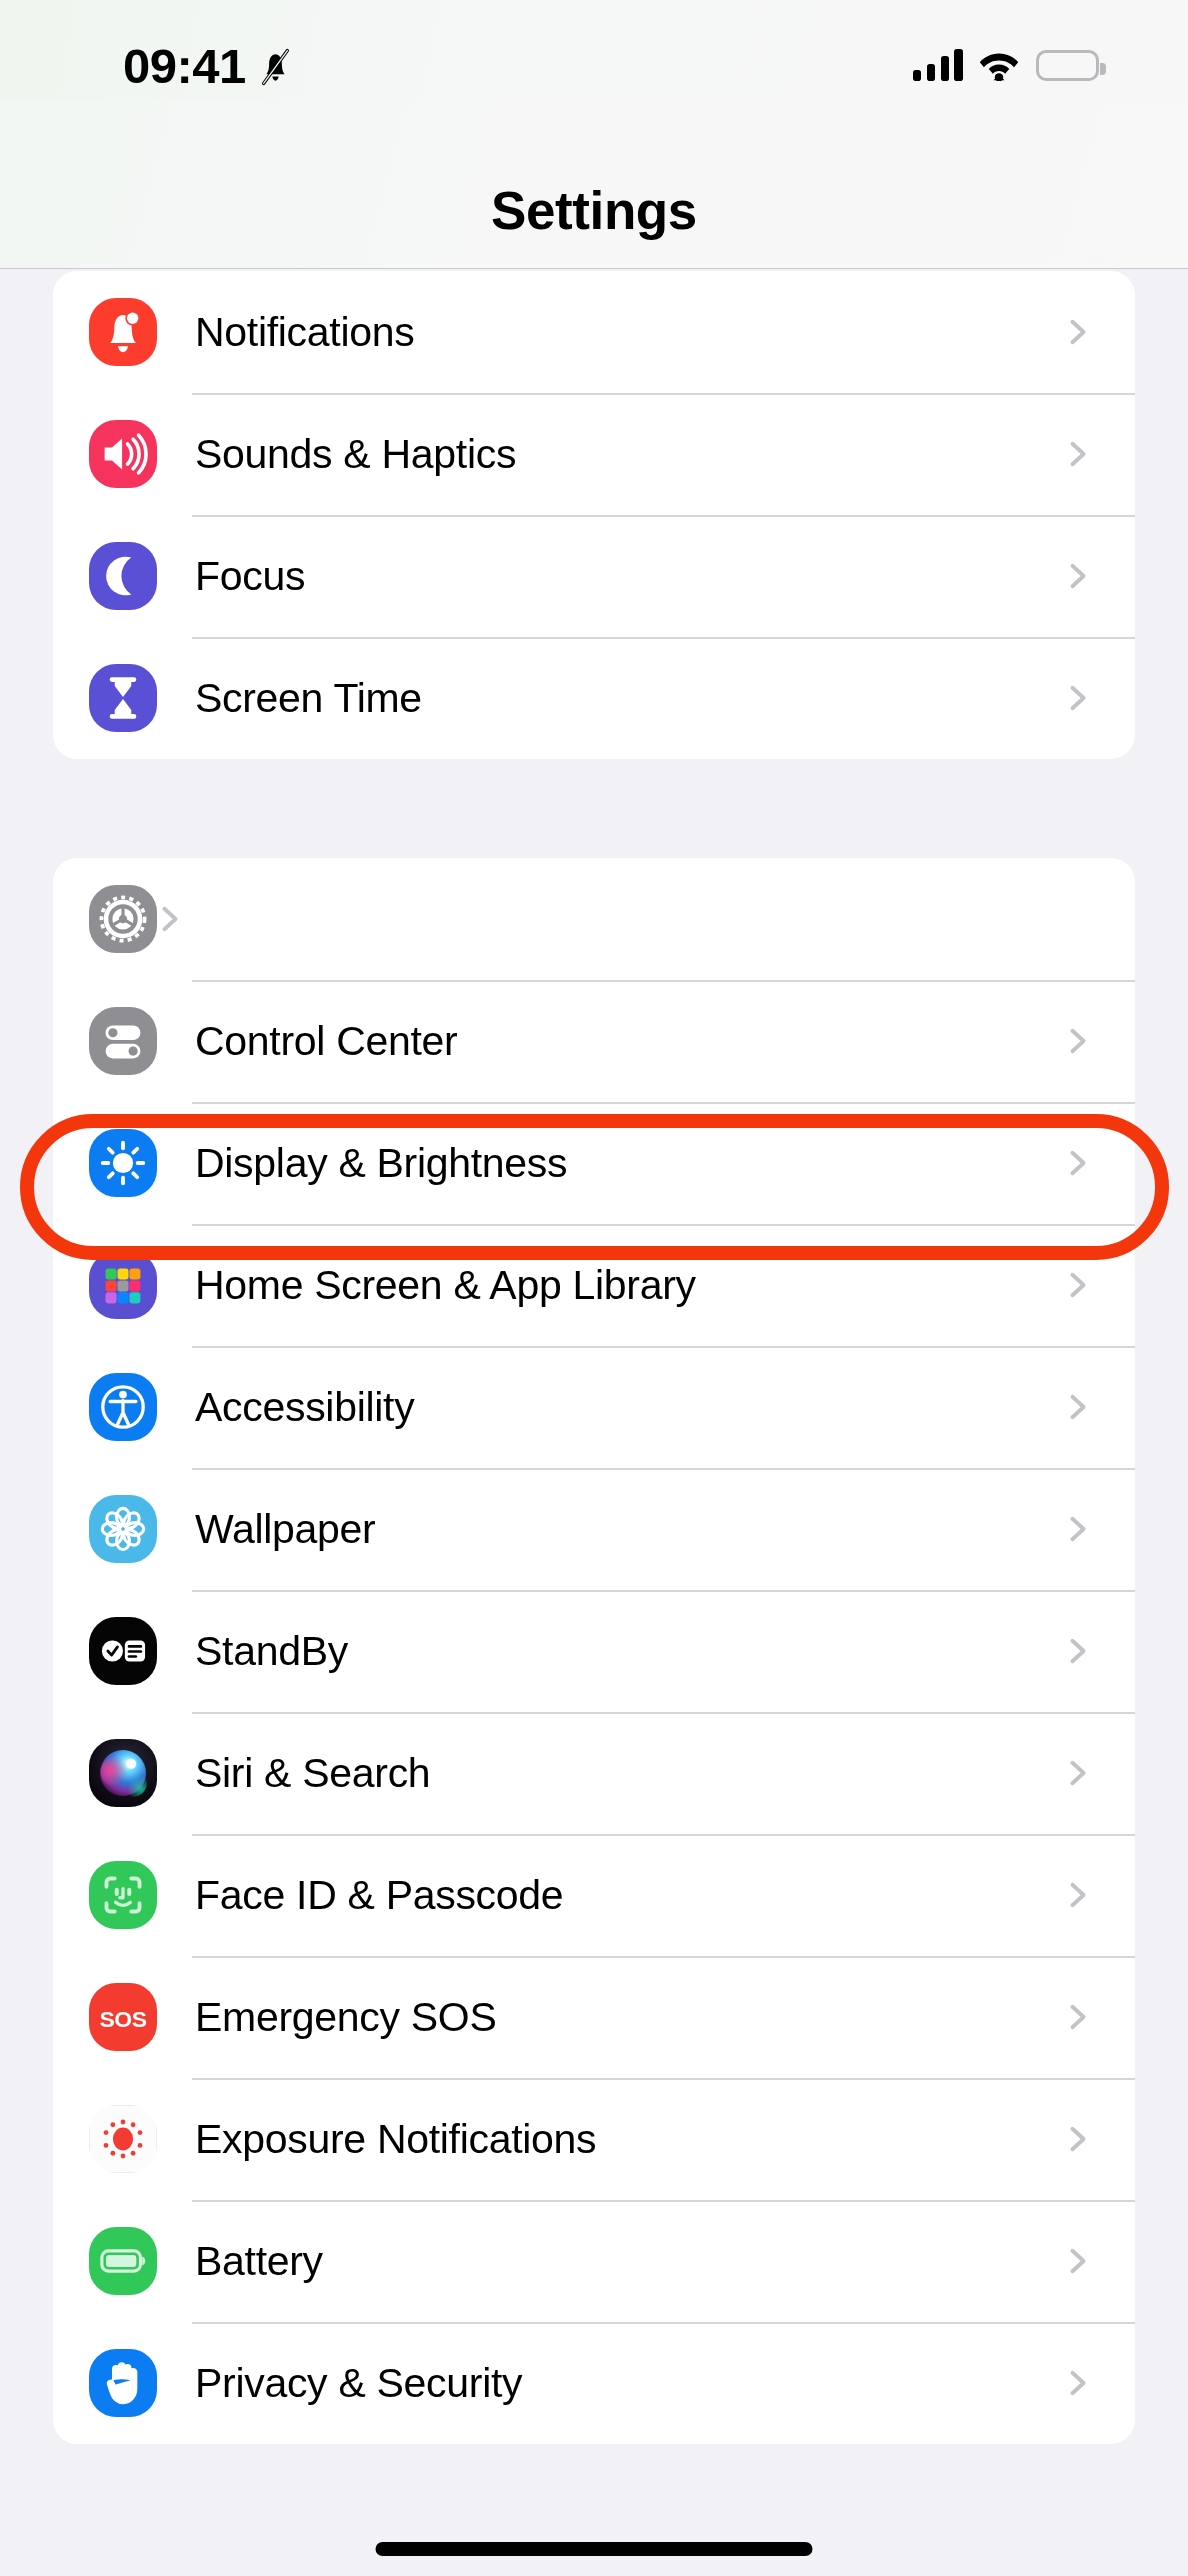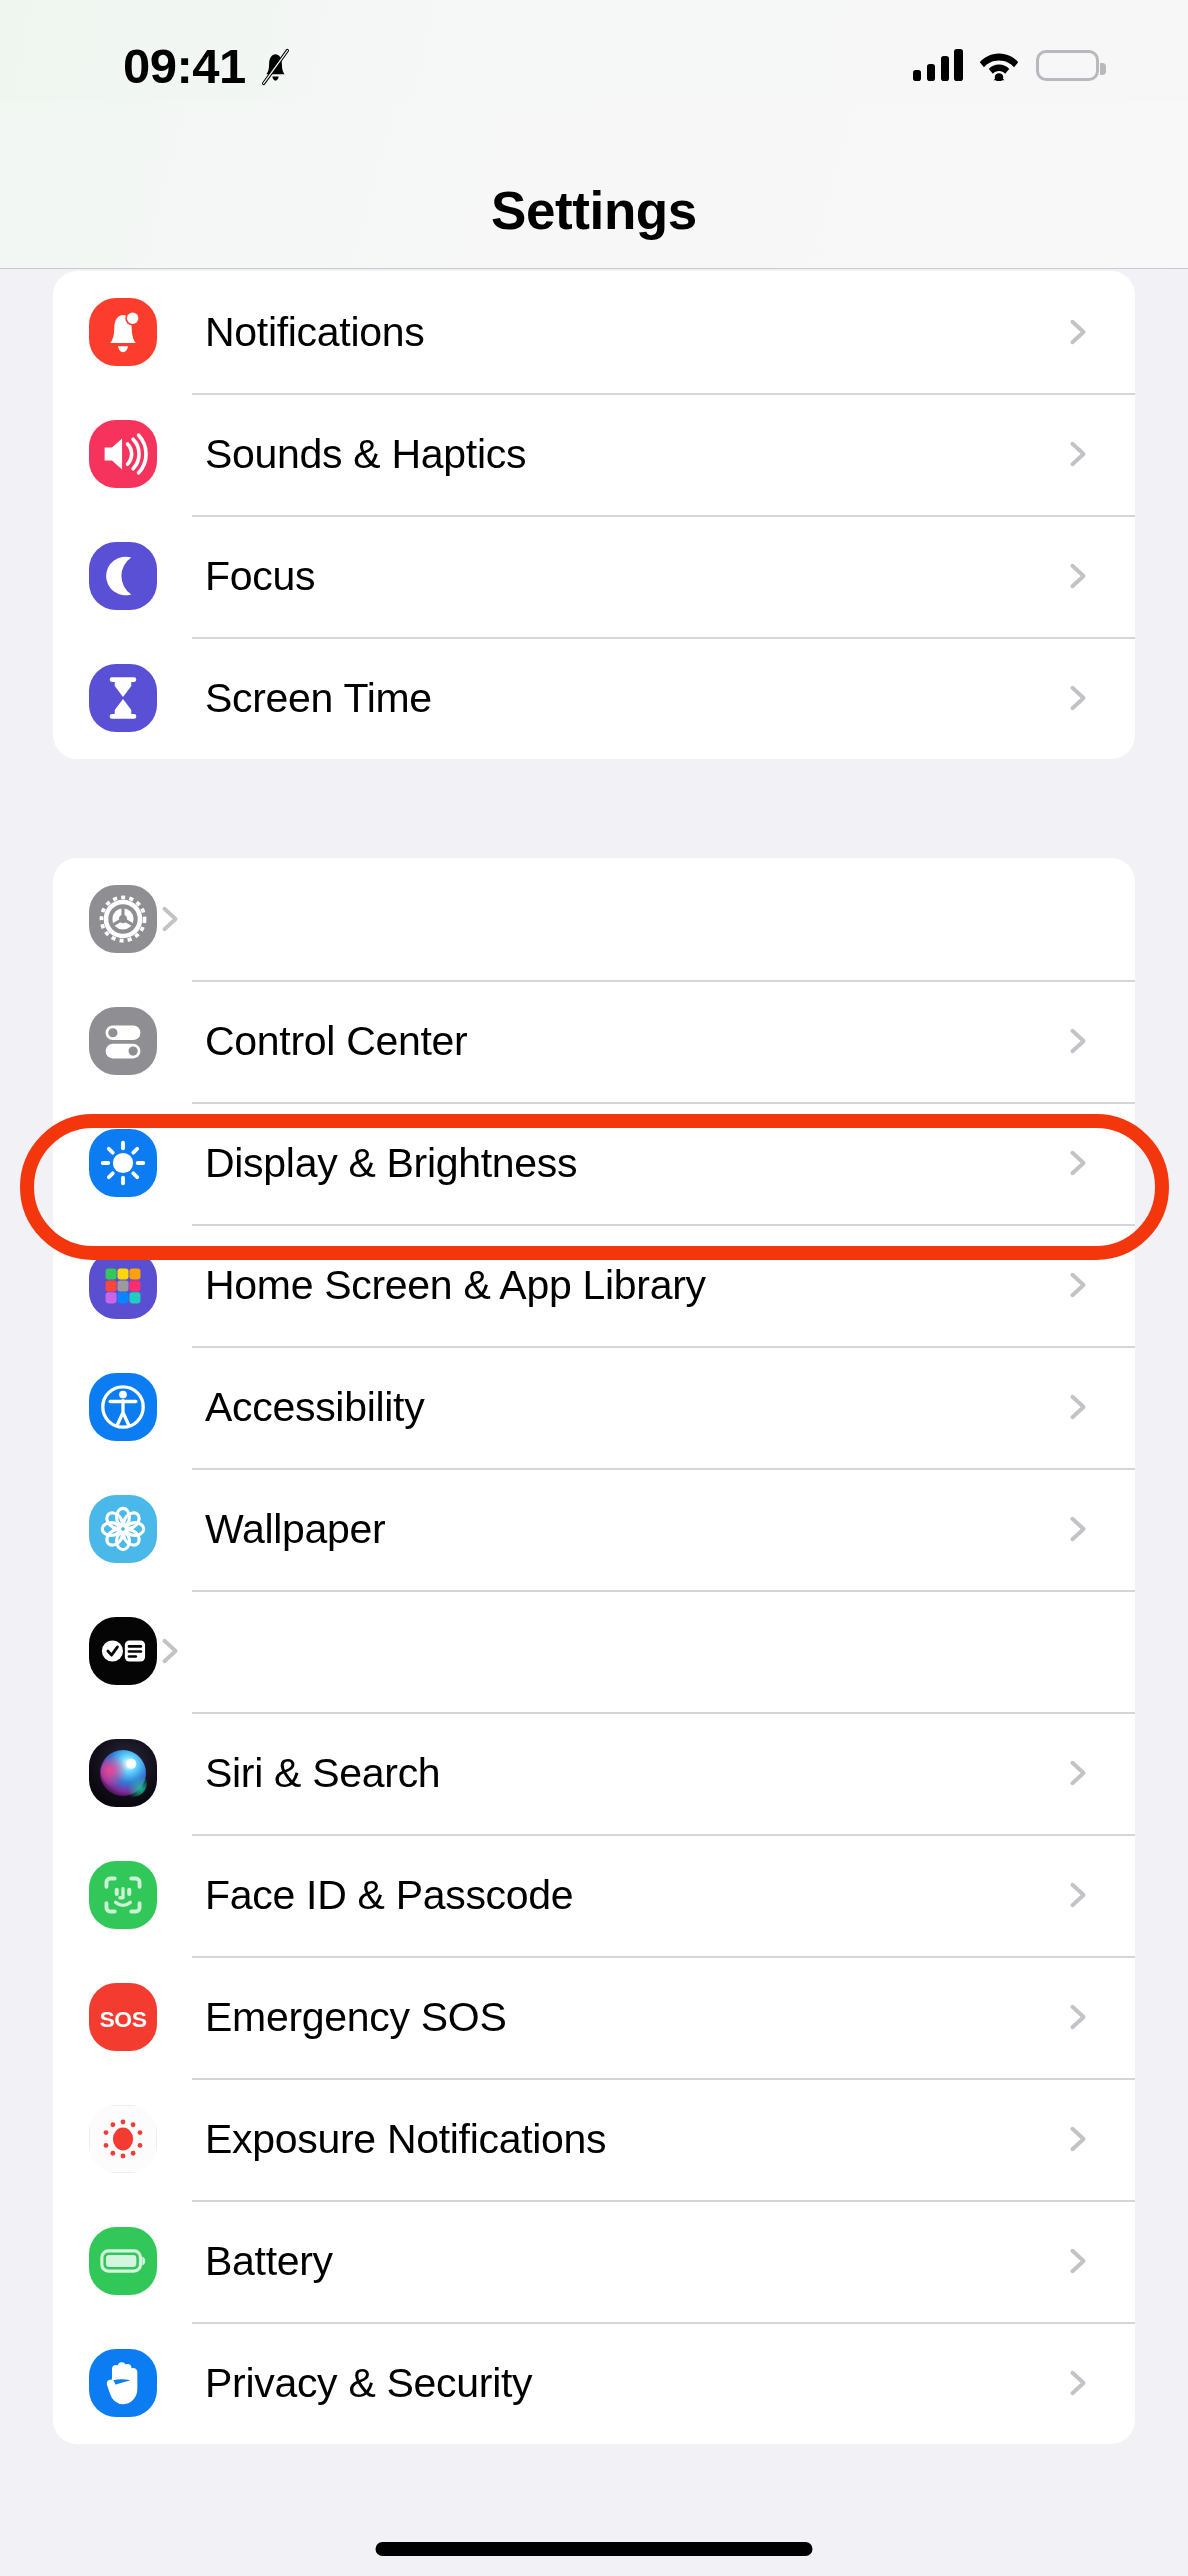--- a/index.html
+++ b/index.html
@@ -55,21 +55,21 @@
 
   
   .content { position:absolute; top:271px; left:0; width:1188px; height:2305px; }
   .group { margin:0 53px; background:#fff; border-radius:24px; overflow:hidden; }
   .group.g1 { margin-top:0; }
   .spacer { height:99px; }
 
   .row { position:relative; display:flex; align-items:center; height:122px; padding-left:36px; }
   .row-icon { width:68px; height:68px; flex:0 0 68px; border-radius:27px; position:relative; overflow:hidden; }
   .row-label {
-    flex:1; margin-left:48px; font-size:41px; color:#000;
+    flex:1; margin-left:38px; font-size:41px; color:#000;
     letter-spacing:-0.3px; white-space:nowrap;
   }
   .chev { width:26px; height:26px; margin-right:44px; flex:0 0 26px; }
   .row + .row::before {
     content:""; position:absolute; left:139px; right:0; top:0;
     height:1.8px; background:#d6d6da;
   }
 
   
   .ic { width:100%; height:100%; display:block; }
@@ -323,20 +323,21 @@
             <circle cx="25.5" cy="37" r="11.5" fill="#fff"></circle>
             <path d="M20.5 37 L24.5 41.5 L31 32.5" fill="none" stroke="#050505" stroke-width="3" stroke-linecap="round" stroke-linejoin="round"></path>
             <rect x="39" y="25.5" width="22" height="23" rx="5" fill="#fff"></rect>
             <g stroke="#050505" stroke-width="2.8" stroke-linecap="round">
               <line x1="43.5" y1="32" x2="56.5" y2="32"></line>
               <line x1="43.5" y1="37.5" x2="56.5" y2="37.5"></line>
               <line x1="43.5" y1="43" x2="51" y2="43"></line>
             </g>
           </svg>
         </span>
+        <span class="row-label">StandBy</span>
         <svg class="chev" viewBox="0 0 28 28">
             <path d="M8 3 L20 14 L8 25" fill="none" stroke="#c2c2c7" stroke-width="4.2" stroke-linecap="round" stroke-linejoin="round"></path>
           </svg>
       </div>
 
       <div class="row">
         <span class="row-icon">
           <svg class="ic" viewBox="0 0 74 74">
             <defs>
               <radialGradient id="siriBg" cx="55%" cy="35%" r="85%">

